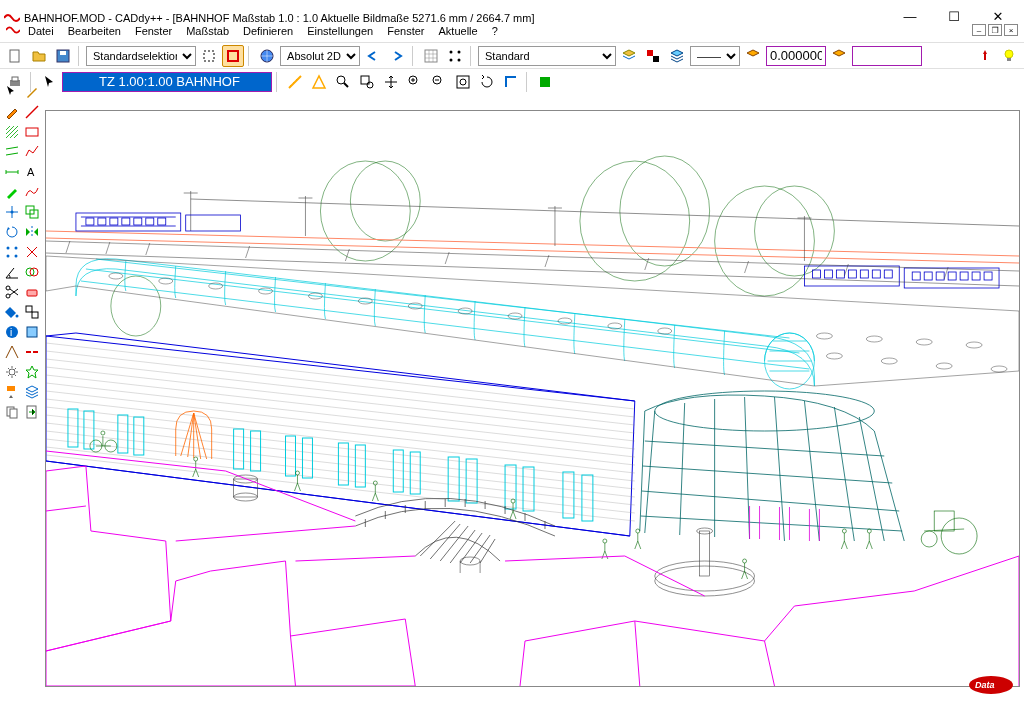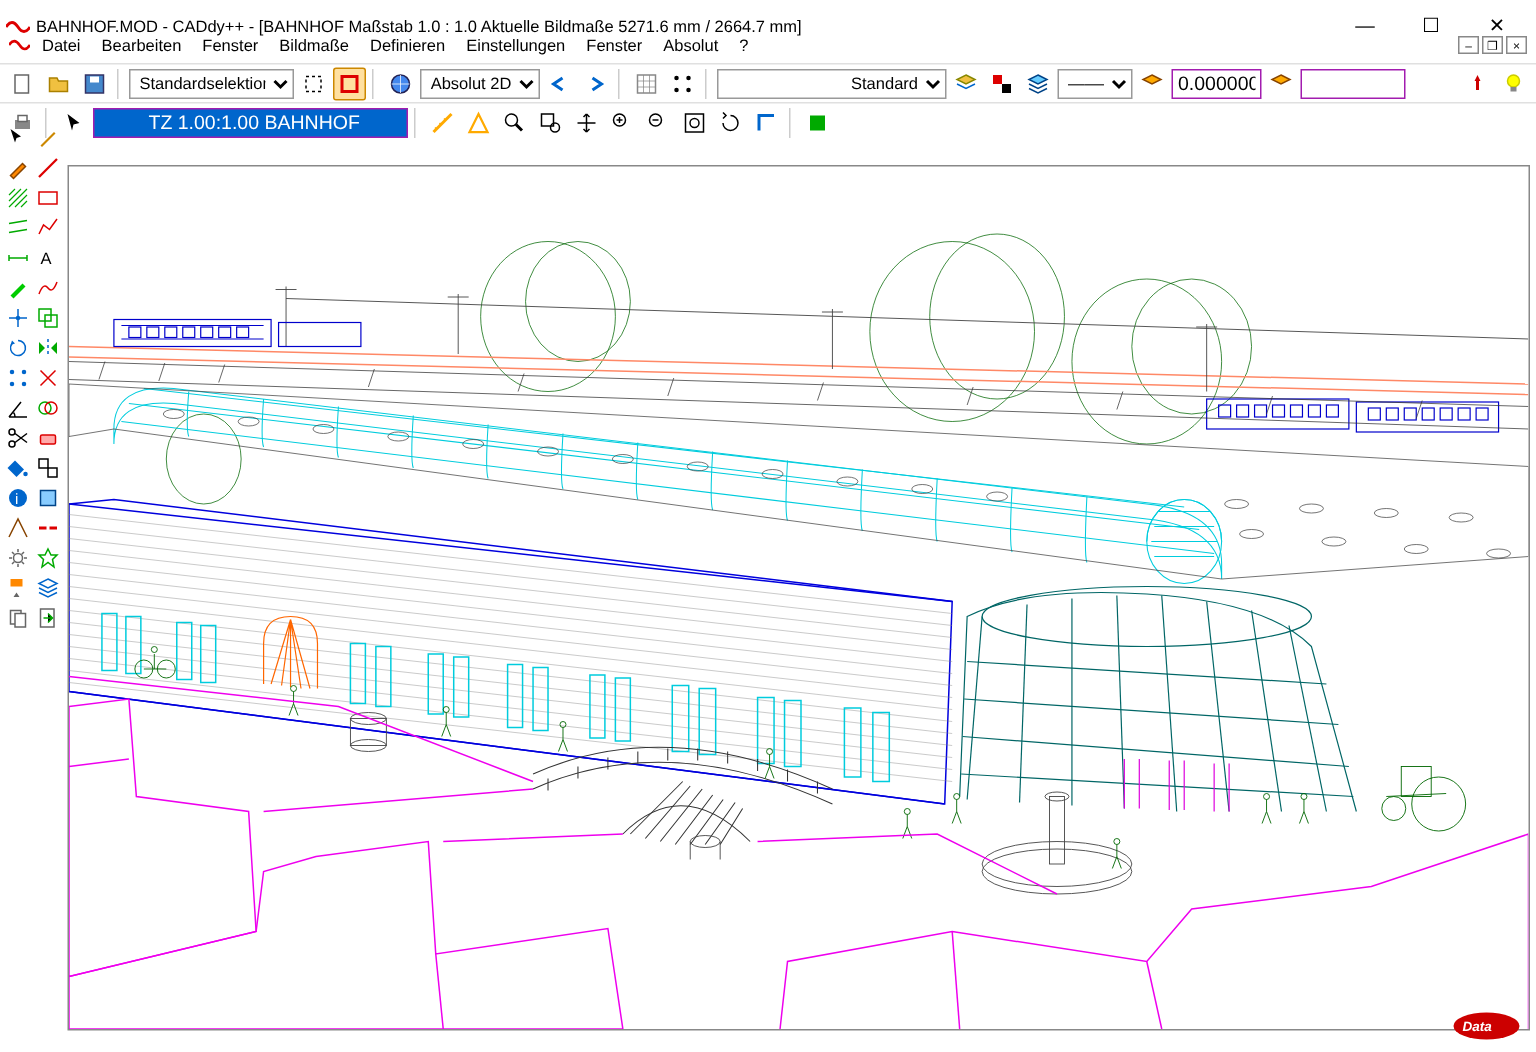--- a/index.html
+++ b/index.html
@@ -16,21 +16,21 @@
 .menu-item { padding: 1px 6px; cursor: pointer; }
 
 .toolbar-row { height: 26px; display: flex; align-items: center; padding: 2px 4px; gap: 2px; border-top: 1px solid #e0e0e0; }
 .tb-btn { width: 22px; height: 22px; display: flex; align-items: center; justify-content: center; cursor: pointer; border: 1px solid transparent; border-radius: 2px; }
 .tb-btn.active { background: #ffe0a0; border-color: #cc8800; }
 .tb-btn svg { width: 16px; height: 16px; }
 .tb-sep { width: 4px; height: 20px; border-left: 1px solid #ccc; margin: 0 2px; }
 .tb-select { height: 20px; font-size: 11px; border: 1px solid #999; background: #fff; padding: 0 2px; }
 .tb-select.wide { width: 110px; }
 .tb-select.med { width: 80px; text-align: center; }
-.tb-select.layer { width: 153px; text-align: right; }
+.tb-select.layer { width: 138px; }
 .tb-input { height: 20px; font-size: 13px; border: 1px solid #a21caf; padding: 0 3px; }
 .tb-blue { background: #0066cc; color: #fff; padding-left: 36px; }
 
 .workspace { position: absolute; top: 110px; left: 45px; right: 4px; bottom: 14px; background: #fff; border: 1px solid #888; overflow: hidden; }
 .left-toolbar { position: absolute; top: 82px; left: 2px; width: 42px; display: flex; flex-wrap: wrap; gap: 0; }
 .left-toolbar .tb-btn { width: 20px; height: 20px; margin: 0; }
 
 .drawing { position: absolute; inset: 0; }
 .drawing svg { width: 100%; height: 100%; }
 
@@ -56,25 +56,25 @@
 
 <div class="menu-bar">
   <span class="app-icon">
     <svg width="14" height="12" viewBox="0 0 16 12">
         <path d="M0 6 Q4 0 8 6 T16 6" stroke="#d00" stroke-width="2" fill="none"></path>
       </svg>
   </span>
   <span class="menu-item">Datei</span>
   <span class="menu-item">Bearbeiten</span>
   <span class="menu-item">Fenster</span>
-  <span class="menu-item">Bildmaße</span>
+  <span class="menu-item">Maßstab</span>
   <span class="menu-item">Definieren</span>
   <span class="menu-item">Einstellungen</span>
   <span class="menu-item">Fenster</span>
-  <span class="menu-item">Absolut</span>
+  <span class="menu-item">Aktuelle</span>
   <span class="menu-item">?</span>
   <div style="flex:1"></div>
   <span class="mdi-btn">–</span>
   <span class="mdi-btn">❐</span>
   <span class="mdi-btn">×</span>
 </div>
 
 <div class="toolbar-row">
   <span class="tb-btn">
       <svg viewBox="0 0 16 16">

